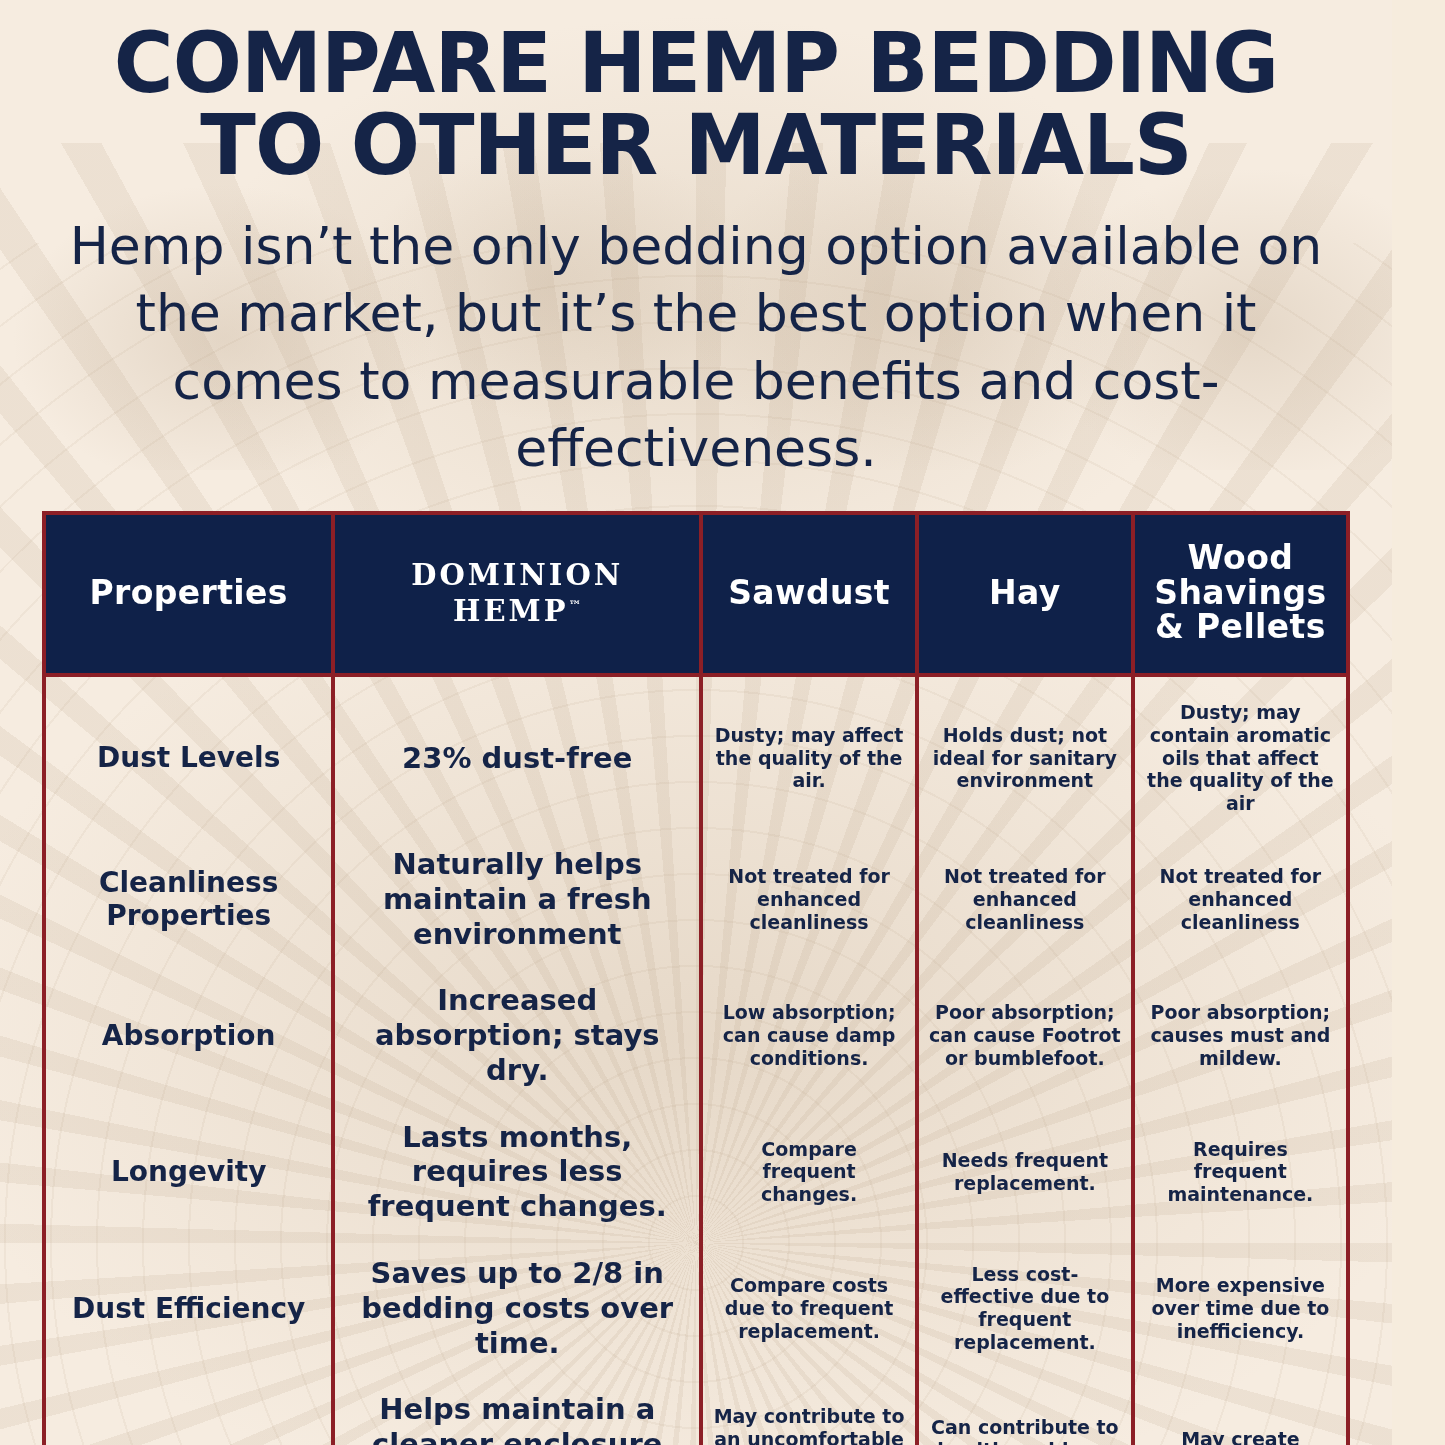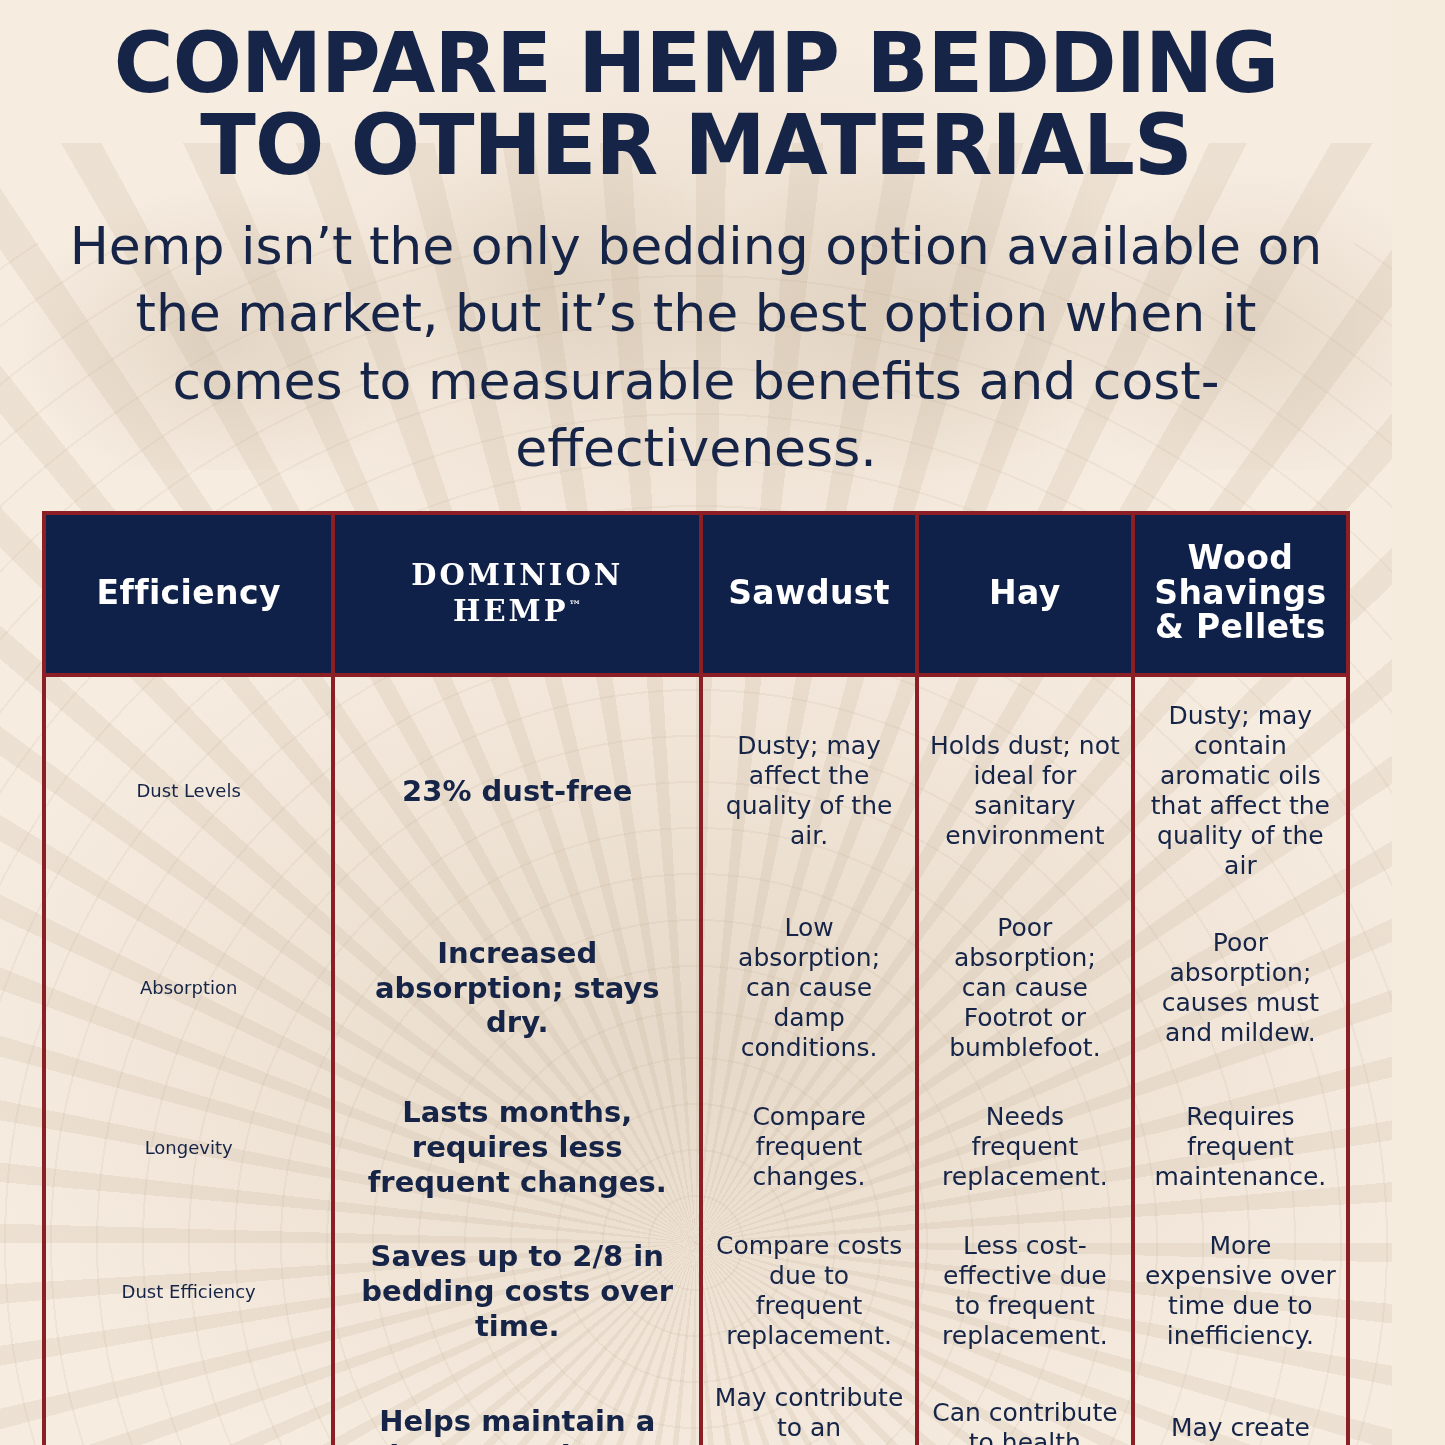--- a/index.html
+++ b/index.html
@@ -139,34 +139,34 @@
     border-right: 4px solid #8c1f26;
     padding: 16px 14px;
     vertical-align: middle;
     text-align: center;
     color: #152447;
     font-family: "DejaVu Sans", sans-serif;
     background: transparent;
   }
   tbody td:last-child { border-right: none; }
   tbody td.label {
-    font-size: 18px;
-    font-weight: 400;
+    font-size: 28px;
+    font-weight: 700;
     line-height: 1.18;
   }
   tbody td.hemp {
     font-size: 29px;
     font-weight: bold;
     line-height: 1.2;
     padding-left: 22px;
     padding-right: 22px;
   }
   tbody td.other {
-    font-size: 25px;
-    font-weight: 400;
+    font-size: 19px;
+    font-weight: 700;
     line-height: 1.2;
     padding-left: 10px;
     padding-right: 10px;
   }
   .spacer-row td { height: 8px; padding: 0; }
 </style>
 </head>
 <body>
 
 <div class="page">
@@ -186,21 +186,21 @@
     <table class="cmp">
       <colgroup>
         <col class="c0">
           <col class="c1">
           <col class="c2">
           <col class="c3">
           <col class="c4">
       </colgroup>
       <thead>
         <tr>
-          <th>Efficiency</th>
+          <th>Properties</th>
           <th class="brand">
             <span>DOMINION</span><br>
             <span>HEMP</span><span class="tm">™</span>
           </th>
           <th>Sawdust</th>
           <th>Hay</th>
           <th>
             <span>Wood Shavings</span><br>
             <span>&amp; Pellets</span>
           </th>
@@ -216,20 +216,27 @@
         </tr>
 
         <tr>
           <td class="label">Dust Levels</td>
           <td class="hemp">23% dust-free</td>
           <td class="other">Dusty; may affect the quality of the air.</td>
           <td class="other">Holds dust; not ideal for sanitary environment</td>
           <td class="other">Dusty; may contain aromatic oils that affect the quality of the air</td>
         </tr>
 
+        <tr>
+          <td class="label">Cleanliness Properties</td>
+          <td class="hemp">Naturally helps maintain a fresh environment</td>
+          <td class="other">Not treated for enhanced cleanliness</td>
+          <td class="other">Not treated for enhanced cleanliness</td>
+          <td class="other">Not treated for enhanced cleanliness</td>
+        </tr>
 
         <tr>
           <td class="label">Absorption</td>
           <td class="hemp">Increased absorption; stays dry.</td>
           <td class="other">Low absorption; can cause damp conditions.</td>
           <td class="other">Poor absorption; can cause Footrot or bumblefoot.</td>
           <td class="other">Poor absorption; causes must and mildew.</td>
         </tr>
 
         <tr>

